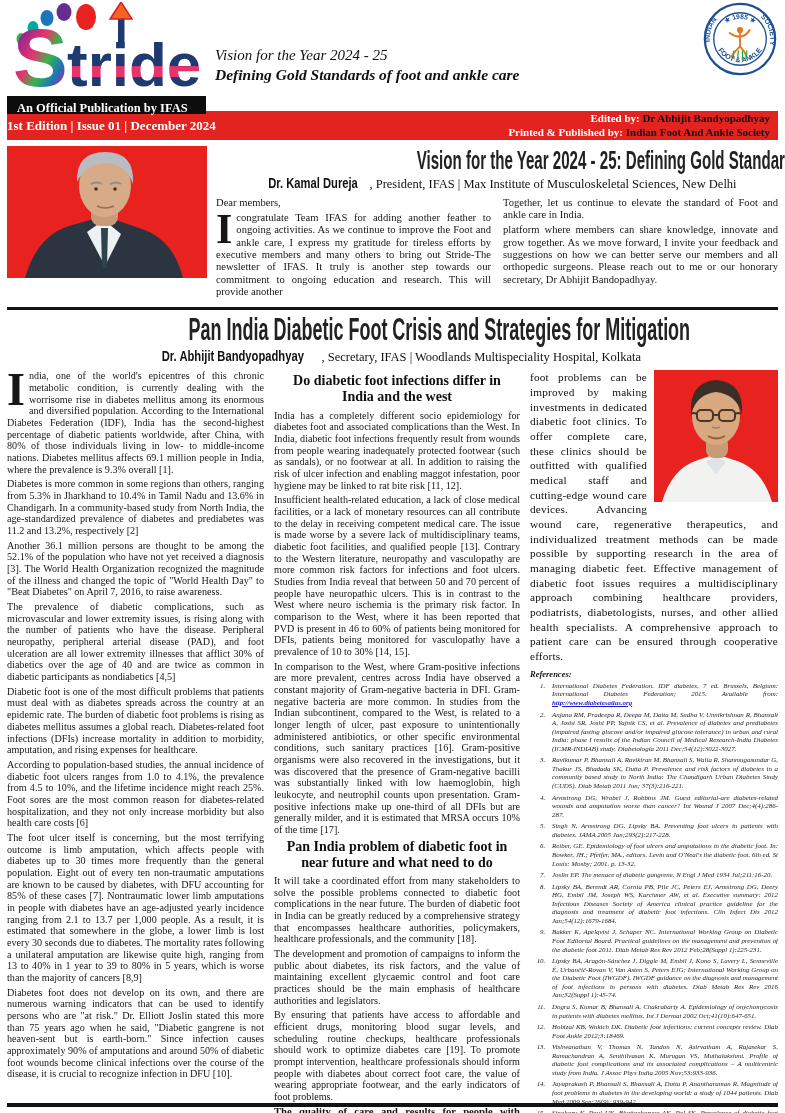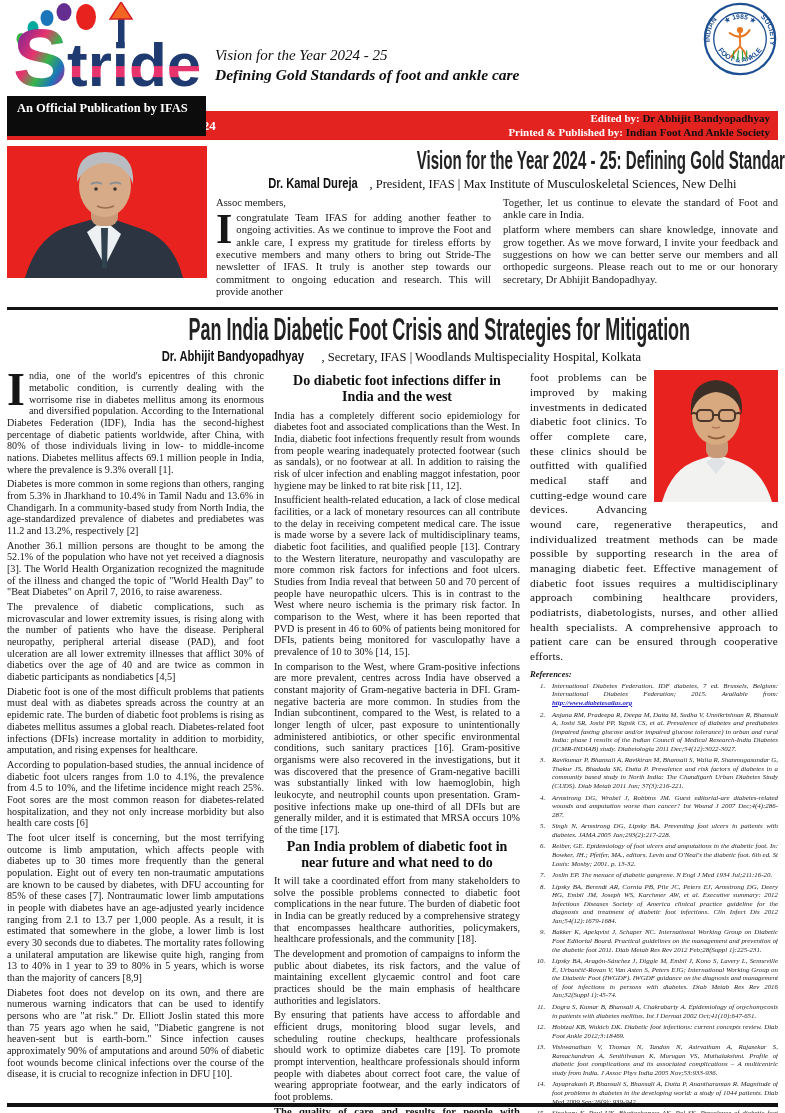--- a/index.html
+++ b/index.html
@@ -13,21 +13,21 @@
   .masthead { position:relative; height:96px; }
   .logo { position:absolute; left:2px; top:2px; }
   .taglines { position:absolute; left:208px; top:46px; }
   .tag1 { font:italic 15px/1.25 "Liberation Serif", serif; color:#101010; }
   .tag2 { font:italic 700 15.5px/1.3 "Liberation Serif", serif; color:#101010; }
   .seal { position:absolute; right:1px; top:2px; width:74px; height:74px; }
   
   .band { position:relative; height:47px; }
   .band .red { position:absolute; left:0; right:0; top:15px; height:29px; background:#e32320; }
   .band .black {
-    position:absolute; left:0; top:0; height:40px; z-index:2; background:#0c0c0c;
+    position:absolute; left:0; top:0; height:18px; z-index:2; background:#0c0c0c;
     color:#fff; font:700 12.5px/25px "Liberation Serif", serif; padding:0 18px 0 10px;
   }
   .edition { position:absolute; left:0; width:100%; top:50%; transform:translateY(-50%);
     color:#fff; font:700 13px "Liberation Serif", serif; }
   .credits { position:absolute; right:8px; top:1px; text-align:right;
     font:700 11px/13.5px "Liberation Serif", serif; color:#fff; }
   .credits .name { color:#101010; }
   
   .headline { text-align:center; white-space:nowrap; color:#222; }
   .cond { display:inline-block; transform:scaleX(0.58); transform-origin:50% 50%;
@@ -183,21 +183,21 @@
         <path d="M90 60 q 8 4 17 0" stroke="#9a6e4e" stroke-width="1.6" fill="none"></path>
       </svg>
     </div>
     <div class="a1-right">
       <h1 class="headline hl1"><span class="cond">Vision for the Year 2024 - 25: Defining Gold Standards of Foot and Ankle Care</span></h1>
       <div class="byline">
         <span class="author">Dr. Kamal Dureja</span><span>, President, IFAS | Max Institute of Musculoskeletal Sciences, New Delhi</span>
       </div>
       <div class="a1-body">
         <div class="a1col">
-          <p class="salut">Assoc members,</p>
+          <p class="salut">Dear members,</p>
           <p class="bp"><span class="dropcap dc1">I</span><span>congratulate Team IFAS for adding another feather to ongoing activities. As we continue to improve the Foot and ankle care, I express my gratitude for tireless efforts by executive members and many others to bring out Stride-The newsletter of IFAS. It truly is another step towards our commitment to ongoing education and research. This will provide another</span></p>
         </div>
         <div class="a1col">
             <p class="bp">Together, let us continue to elevate the standard of Foot and ankle care in India.</p>
             <p class="bp">platform where members can share knowledge, innovate and grow together. As we move forward, I invite your feedback and suggestions on how we can better serve our members and all orthopedic surgeons. Please reach out to me or our honorary secretary,  Dr Abhijit Bandopadhyay.</p>
           </div>
       </div>
     </div>
   </section>
 

